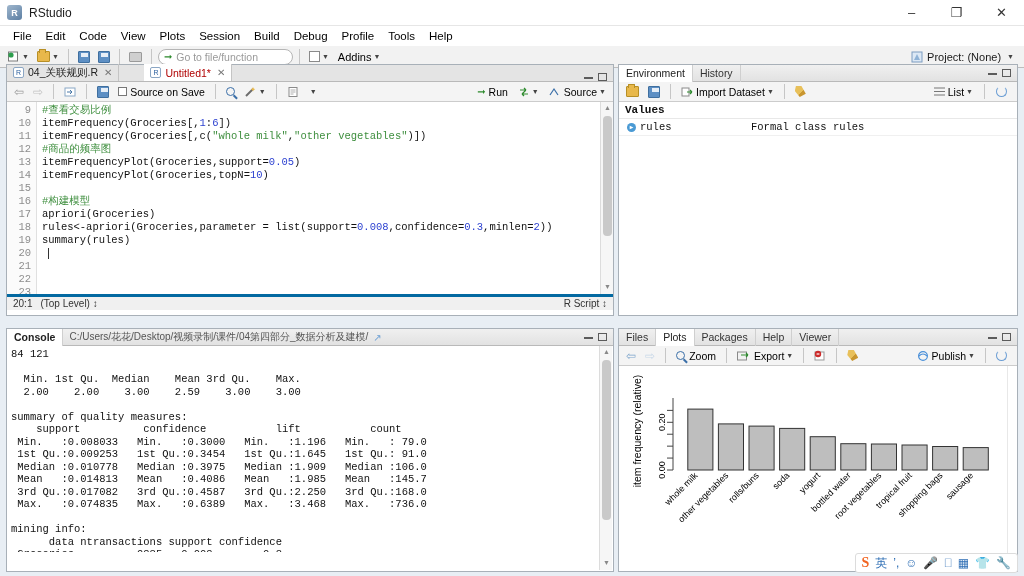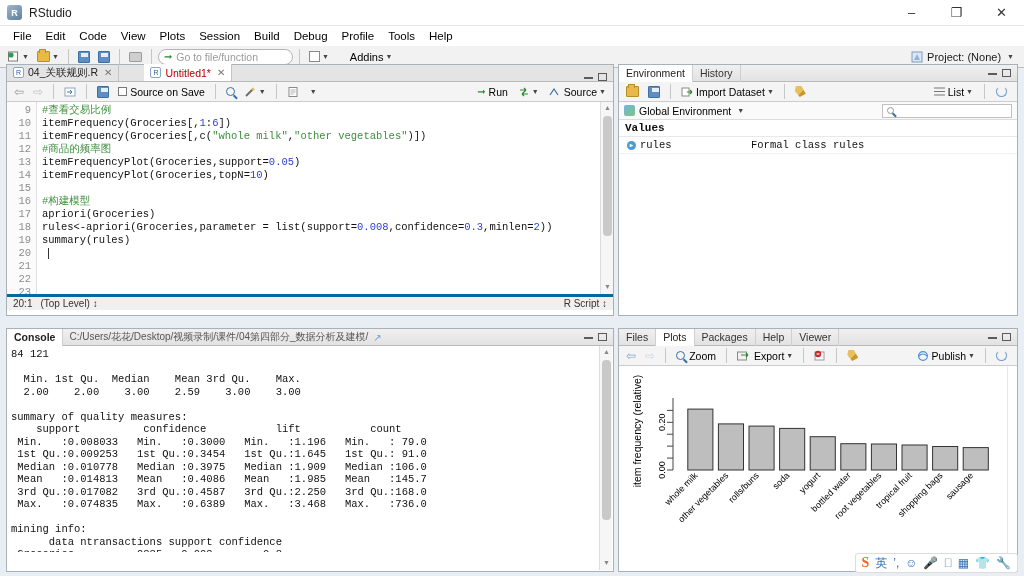--- a/index.html
+++ b/index.html
@@ -46,21 +46,21 @@
     display:flex; align-items:center; padding:0 4px; gap:2px;
   }
   .tool { height:19px; display:flex; align-items:center; padding:0 3px; }
   .sep { width:1px; height:15px; background:#c6c6c6; margin:0 4px; }
   .caret { font-size:7px; color:#444; margin-left:2px; }
   .gotofile {
     width:135px; height:16px; border:1px solid #b5b5b5; border-radius:8px;
     background:#fff; display:flex; align-items:center; padding:0 5px;
     font-size:10.5px; color:#9a9a9a; gap:4px;
   }
-  .addins { font-size:11px; padding:0 4px; display:flex; align-items:center;margin-left:12px; }
+  .addins { font-size:11px; padding:0 4px; display:flex; align-items:center; }
   .projbar { margin-left:auto; display:flex; align-items:center; gap:4px;
              font-size:11px; padding-right:6px; color:#1a1a1a; }
 
   
   .pane { position:absolute; background:#fff; border:1px solid #a8b0b8; }
   .panehdr {
     height:17px; background:linear-gradient(#f0f0f0,#e2e2e2);
     border-bottom:1px solid #b9b9b9; display:flex; align-items:center;
     font-size:10.5px; position:relative;
   }
@@ -457,31 +457,20 @@
           <svg width="11" height="9" viewBox="0 0 11 9">
             <path d="M0 1 h11 M0 4.5 h11 M0 8 h11" stroke="#777" stroke-width="1.1"></path>
           </svg>
           <span style="margin-left:3px;">List</span>
           <span class="caret">▼</span>
         </div>
         <div class="sep"></div>
         <div class="tool">
           <span class="refresh ico"></span>
         </div>
-      </div>
-    </div>
-    <div class="envbar2">
-      <div class="globalenv">
-        <span class="geicon"></span>
-        <span>Global Environment</span>
-        <span class="caret">▼</span>
-      </div>
-      <div class="envsearch">
-        <span class="magnifier" style="width:7px;height:7px;border-width:1.3px;border-color:#999;"></span>
-        <span></span>
       </div>
     </div>
     <div class="envsection">Values</div>
     <div>
       <div class="envrow">
         <span class="nm">
           <span class="expander">▶</span>
           <span>rules</span>
         </span>
         <span>Formal class rules</span>

